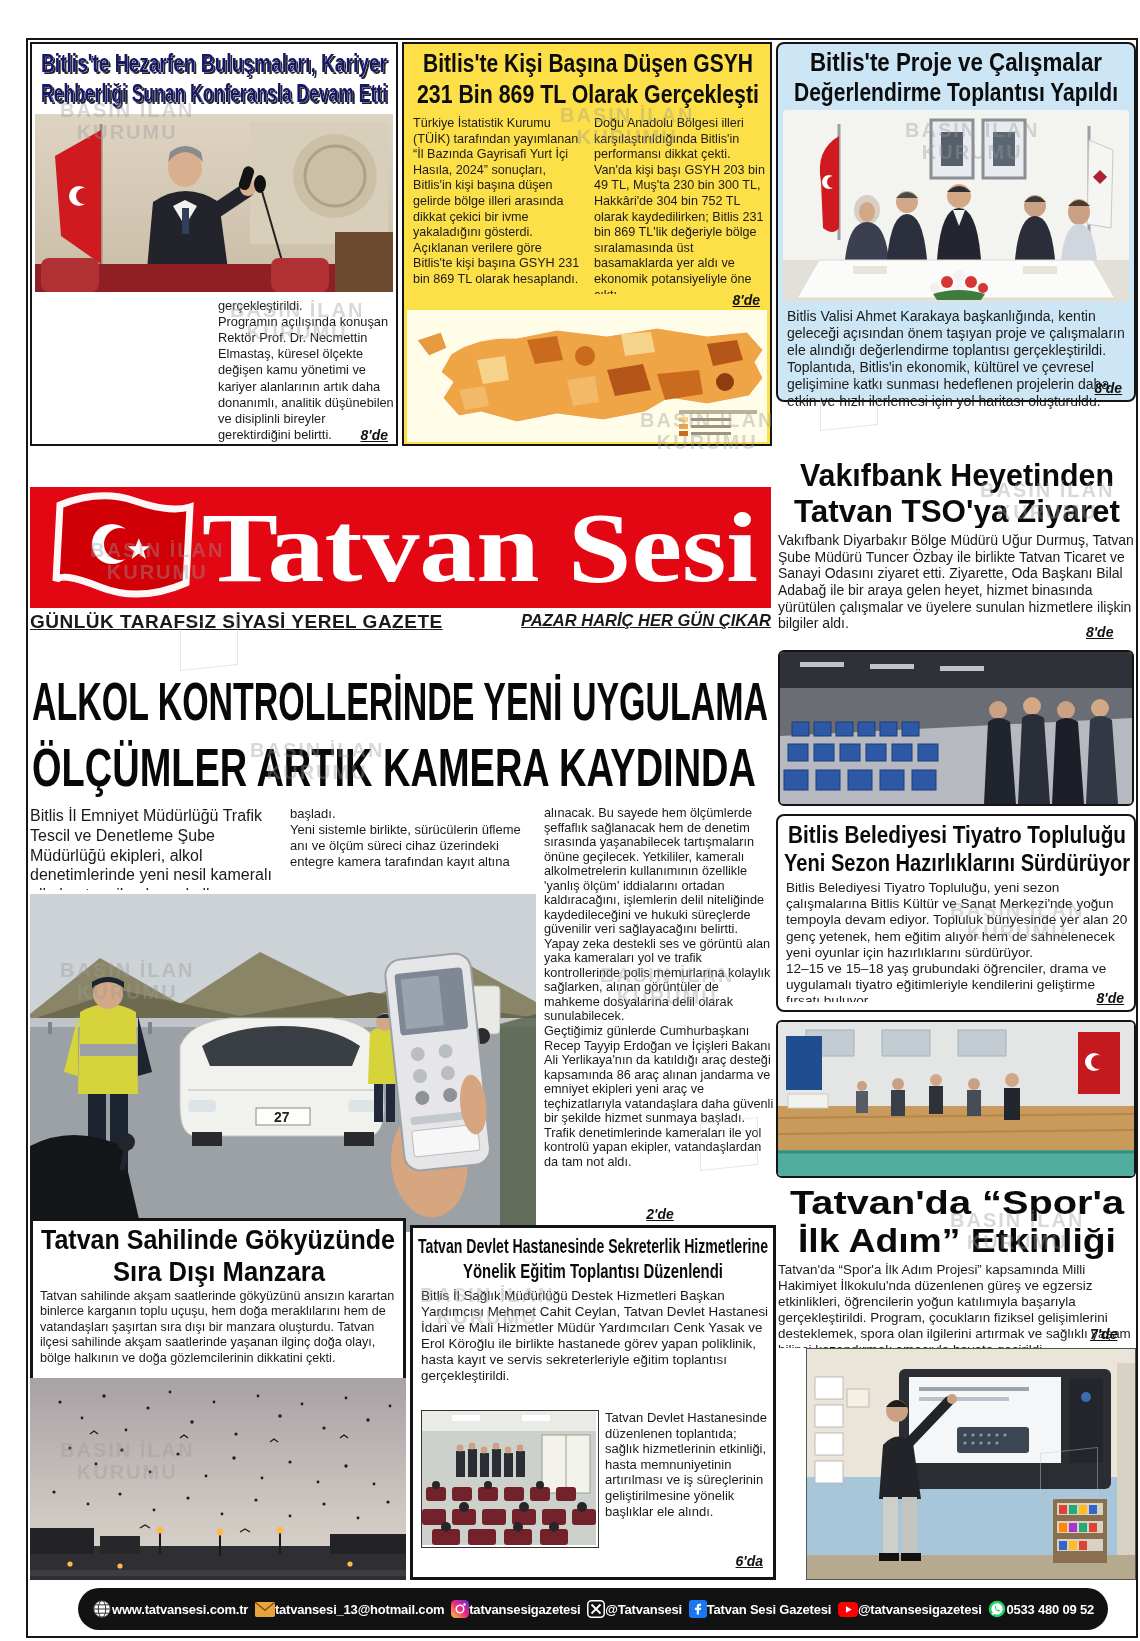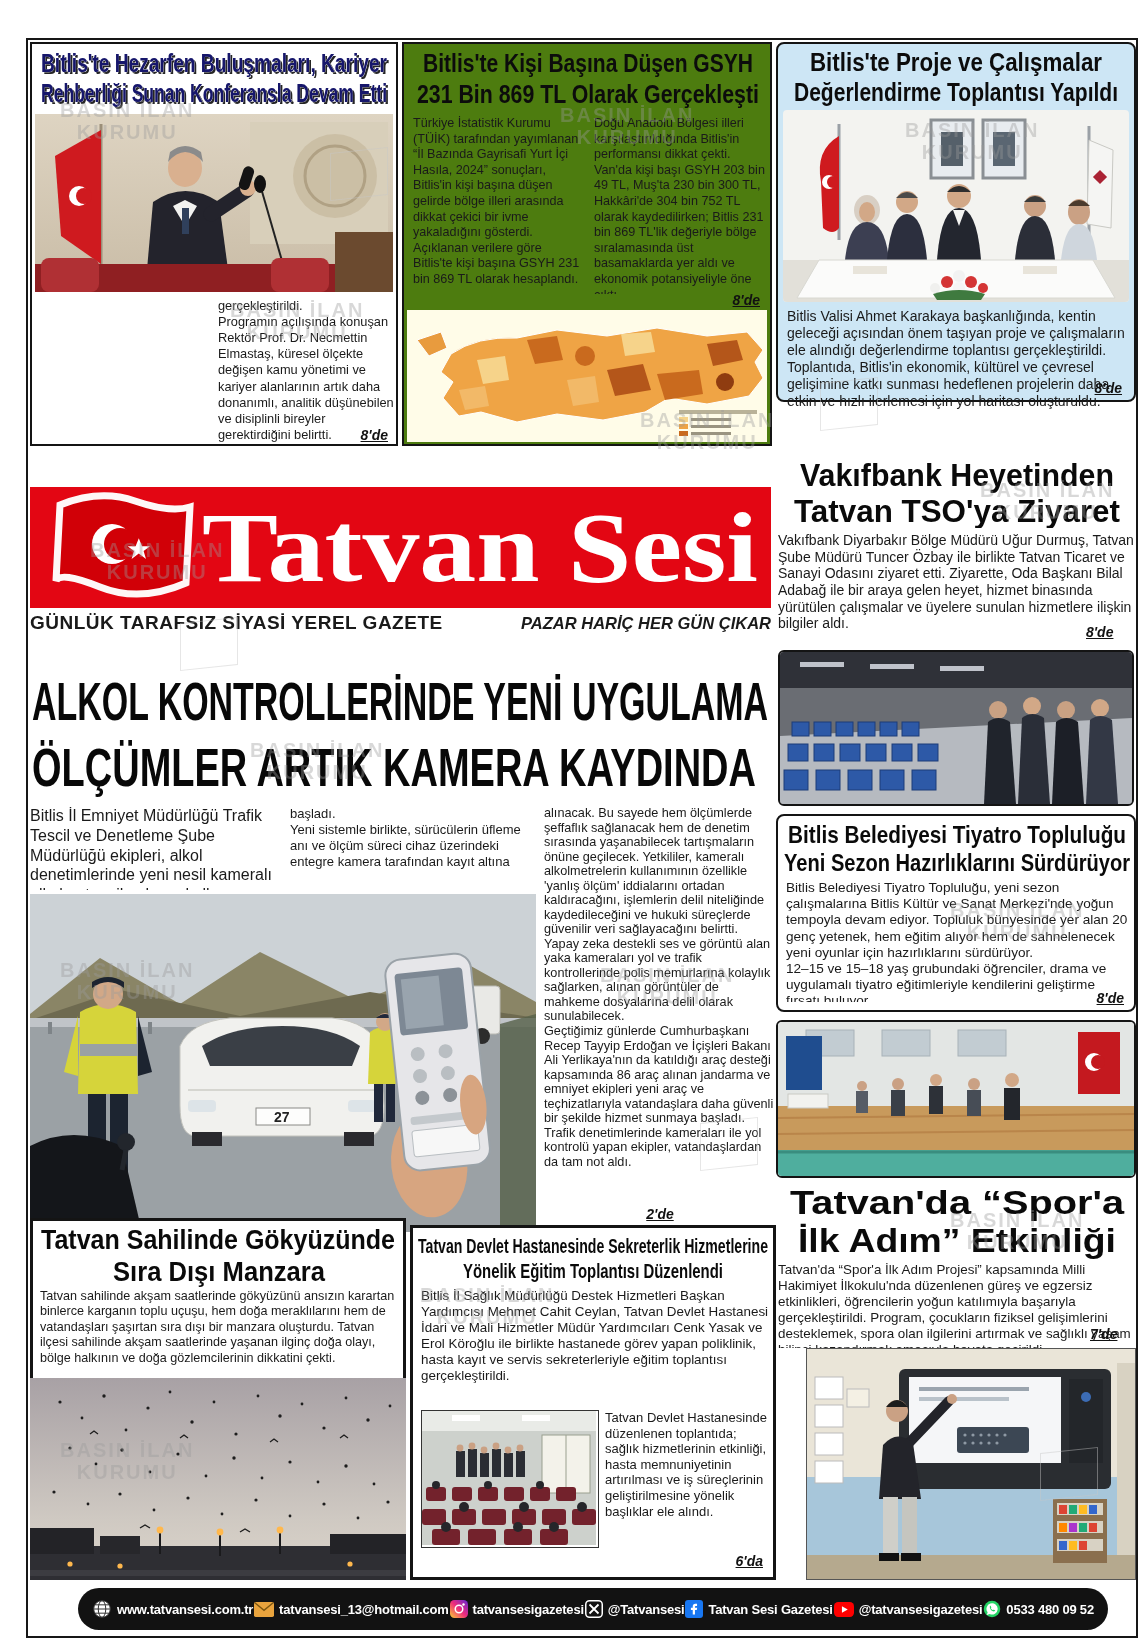--- a/index.html
+++ b/index.html
@@ -9,27 +9,27 @@
   .frame{position:absolute;left:26px;top:38px;width:1108px;height:1596px;border:2px solid #161616;}
   .box{position:absolute;background:#fff;border:2px solid #141414;box-sizing:border-box;}
   .body-txt{white-space:pre-line;overflow:hidden;text-align:left;}
   .pref{font-weight:bold;font-style:italic;text-decoration:underline;font-size:14px;color:#111;}
   svg text{font-family:"Liberation Sans",sans-serif;font-weight:bold;}
   .serif-t{font-family:"Liberation Serif",serif !important;}
   .wm{position:absolute;z-index:40;color:#9b9b9b;opacity:.38;font-weight:bold;font-size:20px;
       line-height:1.08;letter-spacing:2px;text-align:center;pointer-events:none;}
   .cube{position:absolute;z-index:39;width:56px;height:46px;border:1.5px solid #c7c7c7;opacity:.45;
         transform:skewY(-6deg);pointer-events:none;}
-  .tagrow{display:flex;justify-content:space-between;align-items:center;}
+  .tagrow{display:flex;justify-content:space-between;text-decoration:underline;}
   .datebar{background:#0c0c0c;color:#fff;display:flex;justify-content:space-between;
            align-items:center;padding:0 12px;box-sizing:border-box;font-weight:bold;}
   .footer{position:absolute;left:78px;top:1588px;width:1030px;height:42px;background:#121212;
           border-radius:22px;display:flex;align-items:center;justify-content:space-between;
           padding:0 14px;box-sizing:border-box;z-index:60;}
-  .fitem{display:flex;align-items:center;gap:5px;color:#fff;font-weight:bold;font-size:13px;
+  .fitem{display:flex;align-items:center;color:#fff;font-weight:bold;font-size:13px;
          white-space:nowrap;letter-spacing:-0.2px;}
   .photo{position:absolute;overflow:hidden;}
 </style>
 </head>
 <body>
 
 <div class="page">
   <div class="frame"></div>
 
   <div class="wm" style="left:60px;top:100px">
@@ -131,21 +131,21 @@
         <rect x="6" y="144" width="58" height="34" rx="8" fill="#b03034"></rect>
         <rect x="236" y="144" width="58" height="34" rx="8" fill="#b03034"></rect>
         <rect x="300" y="118" width="58" height="60" fill="#6b4a2f"></rect>
       </svg>
     </div>
     <div class="body-txt abs" style="left:186px;top:254px;width:176px;height:144px;font-size:12.8px;line-height:1.26">gerçekleştirildi.
 Programın açılışında konuşan Rektör Prof. Dr. Necmettin Elmastaş, küresel ölçekte değişen kamu yönetimi ve kariyer alanlarının artık daha donanımlı, analitik düşünebilen ve disiplinli bireyler gerektirdiğini belirtti.</div>
     <div class="pref abs" style="right:8px;bottom:1px">8'de</div>
   </div>
 
-  <div class="box" style="left:402px;top:42px;width:370px;height:404px;background:#4d7c0f">
+  <div class="box" style="left:402px;top:42px;width:370px;height:404px;background:#fde047">
     <svg class="abs" style="left:1px;top:2px" width="364" height="64">
       <text x="18" y="26" font-size="26" fill="#0c0c0c" textLength="330" lengthAdjust="spacingAndGlyphs">Bitlis'te Kişi Başına Düşen GSYH</text>
       <text x="12" y="57" font-size="26" fill="#0c0c0c" textLength="342" lengthAdjust="spacingAndGlyphs">231 Bin 869 TL Olarak Gerçekleşti</text>
     </svg>
     <div class="body-txt abs" style="left:9px;top:72px;width:170px;height:178px;font-size:12.6px;line-height:1.24">Türkiye İstatistik Kurumu (TÜİK) tarafından yayımlanan “İl Bazında Gayrisafi Yurt İçi Hasıla, 2024” sonuçları, Bitlis'in kişi başına düşen gelirde bölge illeri arasında dikkat çekici bir ivme yakaladığını gösterdi. Açıklanan verilere göre Bitlis'te kişi başına GSYH 231 bin 869 TL olarak hesaplandı.</div>
     <div class="body-txt abs" style="left:190px;top:72px;width:172px;height:178px;font-size:12.6px;line-height:1.24">Doğu Anadolu Bölgesi illeri karşılaştırıldığında Bitlis'in performansı dikkat çekti. Van'da kişi başı GSYH 203 bin 49 TL, Muş'ta 230 bin 300 TL, Hakkâri'de 304 bin 752 TL olarak kaydedilirken; Bitlis 231 bin 869 TL'lik değeriyle bölge sıralamasında üst basamaklarda yer aldı ve ekonomik potansiyeliyle öne çıktı.</div>
     <div class="pref abs" style="right:10px;top:248px">8'de</div>
     <div class="photo" style="left:3px;top:266px;width:360px;height:132px;background:#fffce8">
       <svg width="360" height="132" viewBox="0 0 360 132">
         <path d="M10,30 L34,22 L40,38 L22,46 Z" fill="#e89b3e" stroke="#fff" stroke-width="1"></path>

